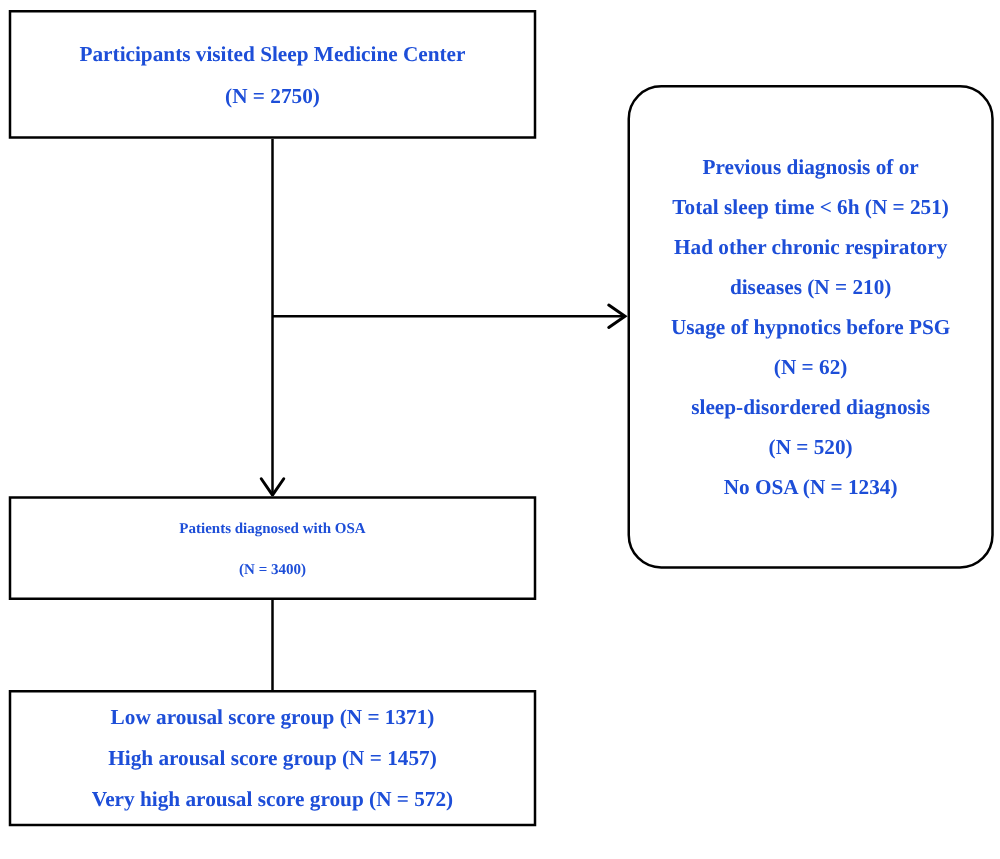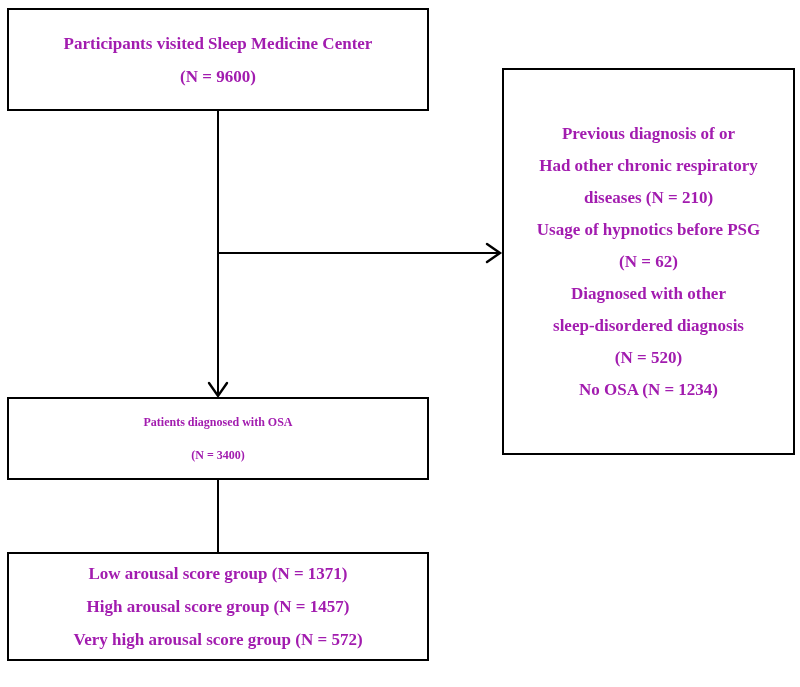--- a/index.html
+++ b/index.html
@@ -7,21 +7,21 @@
     padding: 0;
     background: #ffffff;
   }
   .canvas {
     position: relative;
     width: 800px;
     height: 687px;
     background: #ffffff;
     font-family: "Liberation Serif", "DejaVu Serif", serif;
     font-weight: bold;
-    color: #a21caf;
+    color: #1d4ed8;
     overflow: hidden;
   }
   .arrows {
     position: absolute;
     left: 0;
     top: 0;
     width: 800px;
     height: 687px;
     pointer-events: none;
   }
@@ -41,21 +41,21 @@
     white-space: nowrap;
   }
   #participants-box {
     left: 7px; top: 8px;
     width: 422px; height: 103px;
     font-size: 17px; line-height: 33px;
   }
   #exclusions-box {
     left: 502px; top: 68px;
     width: 293px; height: 387px;
-    font-size: 17px; line-height: 32px;
+    font-size: 17px; line-height: 32px; border-radius: 27px;
   }
   #diagnosed-box {
     left: 7px; top: 397px;
     width: 422px; height: 83px;
     font-size: 12px; line-height: 33px;
   }
   #groups-box {
     left: 7px; top: 552px;
     width: 422px; height: 109px;
     font-size: 17px; line-height: 33px;
@@ -91,30 +91,30 @@
     </g>
 
     <g>
       <line class="arrow-stroke" x1="218" y1="480" x2="218" y2="568"></line>
       <polyline class="arrow-head" points="209,556 218,569 227,556"></polyline>
     </g>
   </svg>
 
   <div class="box" id="participants-box">
     <span class="line">Participants visited Sleep Medicine Center</span>
-    <span class="line">(N = 9600)</span>
+    <span class="line">(N = 2750)</span>
   </div>
 
   <div class="box" id="exclusions-box">
     <span class="line">Previous diagnosis of or</span>
+    <span class="line">Total sleep time &lt; 6h (N = 251)</span>
     <span class="line">Had other chronic respiratory</span>
     <span class="line">diseases (N = 210)</span>
     <span class="line">Usage of hypnotics before PSG</span>
     <span class="line">(N = 62)</span>
-    <span class="line">Diagnosed with other</span>
     <span class="line">sleep-disordered diagnosis</span>
     <span class="line">(N = 520)</span>
     <span class="line">No OSA (N = 1234)</span>
   </div>
 
   <div class="box" id="diagnosed-box">
     <span class="line">Patients diagnosed with OSA</span>
     <span class="line">(N = 3400)</span>
   </div>
 

